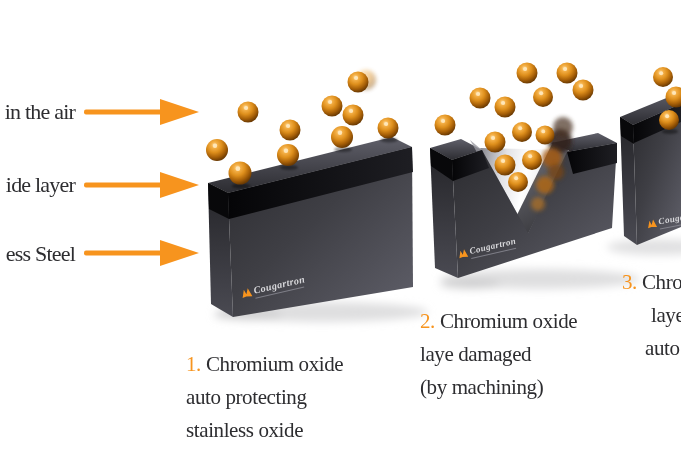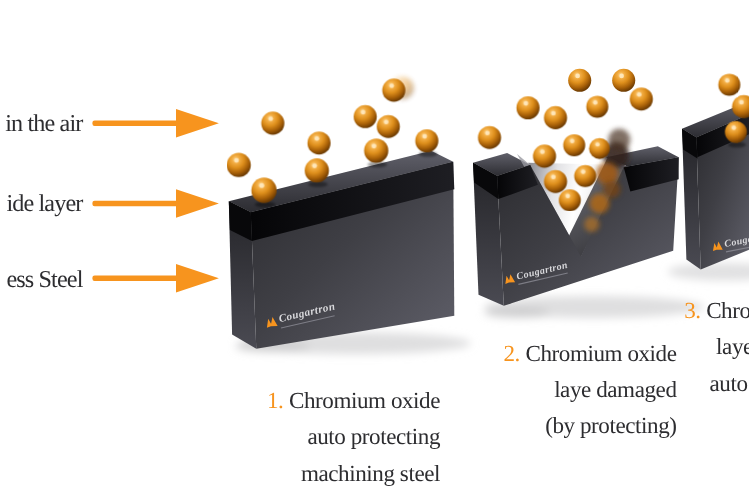--- a/index.html
+++ b/index.html
@@ -10,21 +10,21 @@
   .scene{position:absolute;left:0;top:0;}
   .side-label{
     position:absolute;left:-8px;width:83px;text-align:right;
     font-size:22px;line-height:28px;letter-spacing:-0.8px;
     color:#2d2d30;white-space:nowrap;
   }
   .caption{
     position:absolute;font-size:21px;line-height:33px;letter-spacing:-0.4px;
     color:#2d2d30;
   }
-  .caption.centered{text-align:right;}
+  .caption.centered{text-align:left;}
   .cap-num{color:var(--accent,#F7941E);margin-right:5px;}
   .cap-line{white-space:nowrap;}
   .logo{
     position:absolute;display:flex;align-items:flex-start;gap:2px;
     transform-origin:left top;
   }
   .logo-col{display:flex;flex-direction:column;}
   .logo-text{
     color:#d9d9dc;font-size:10px;font-style:italic;font-weight:bold;
     letter-spacing:0.4px;line-height:10px;white-space:nowrap;
@@ -256,30 +256,30 @@
           <circle cx="669" cy="120" r="10" fill="url(#gSphere)"></circle>
           <circle cx="667.2" cy="116.2" r="2" fill="#FFE9BF" opacity="0.9"></circle>
         </g>
       </g>
   </svg>
 
   <div class="side-label" style="top:98px">in the air</div>
   <div class="side-label" style="top:171px">ide layer</div>
   <div class="side-label" style="top:240px">ess Steel</div>
 
-  <div class="caption centered" style="left:208px;top:348px;width:192px">
+  <div class="caption centered" style="left:186px;top:348px;width:192px">
     <div class="cap-line"><span class="cap-num">1.</span><span>Chromium oxide</span></div>
     <div class="cap-line">auto protecting</div>
-    <div class="cap-line">machining steel</div>
+    <div class="cap-line">stainless oxide</div>
   </div>
 
   <div class="caption centered" style="left:420px;top:305px;width:195px">
     <div class="cap-line"><span class="cap-num">2.</span><span>Chromium oxide</span></div>
     <div class="cap-line">laye damaged</div>
-    <div class="cap-line">(by protecting)</div>
+    <div class="cap-line">(by machining)</div>
   </div>
 
   <div class="caption" style="left:622px;top:266px;width:120px">
     <div class="cap-line"><span class="cap-num">3.</span><span>Chro</span></div>
     <div class="cap-line" style="padding-left:29px">laye</div>
     <div class="cap-line" style="padding-left:23px">auto</div>
   </div>
 
   <div class="logo" style="left:240px;top:289px;transform:rotate(-13deg)">
     <svg width="11" height="11" viewBox="0 0 10 10">

